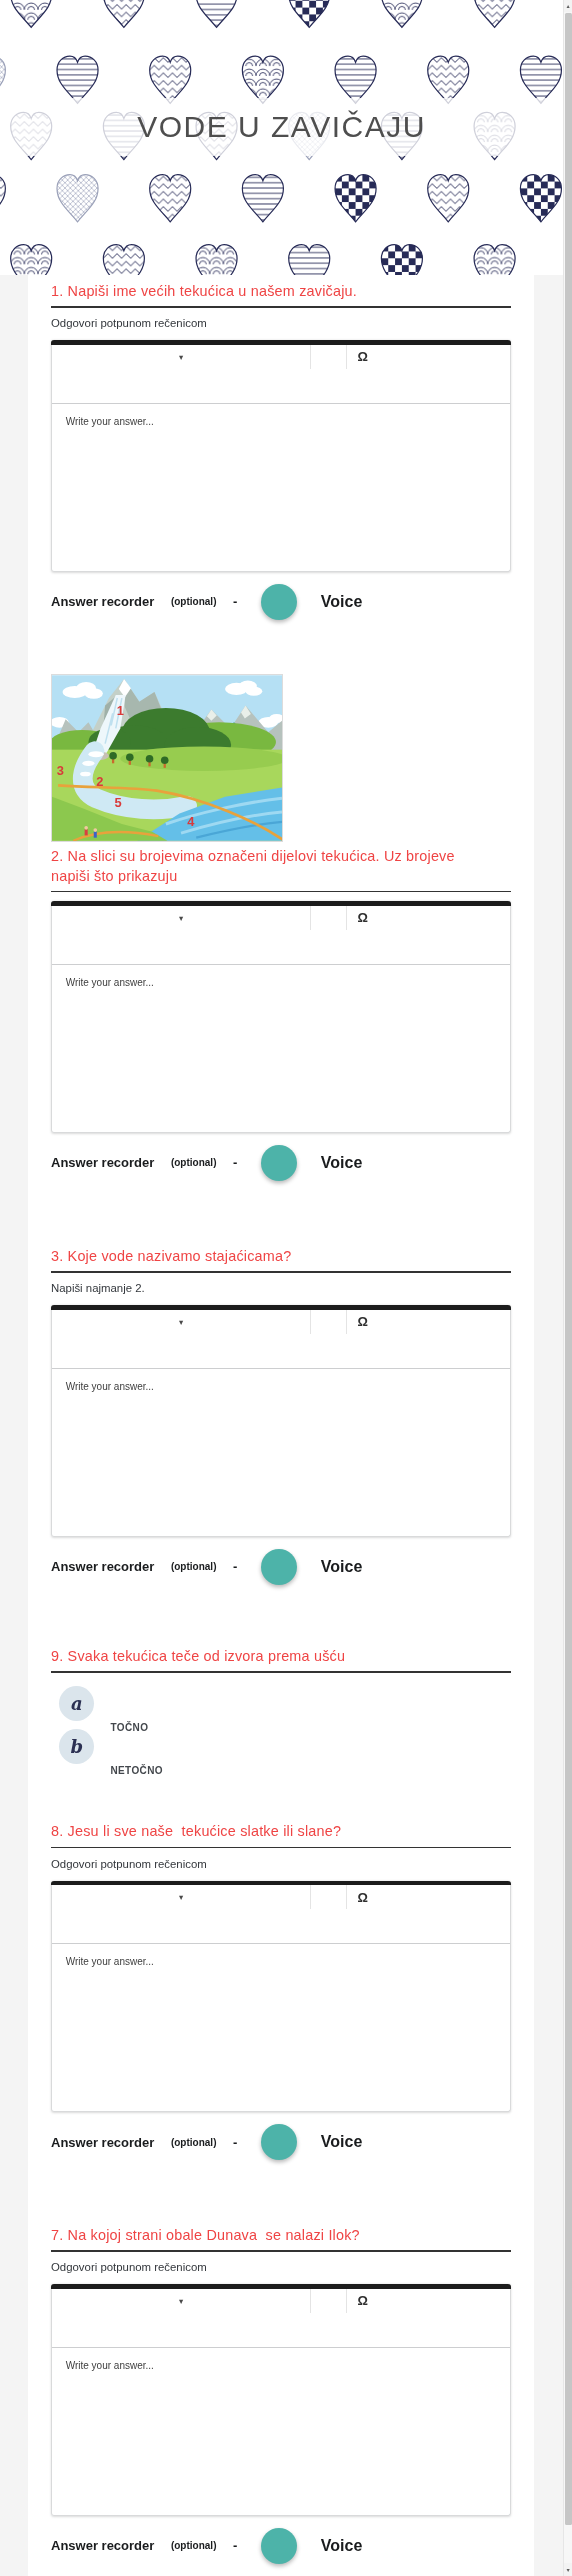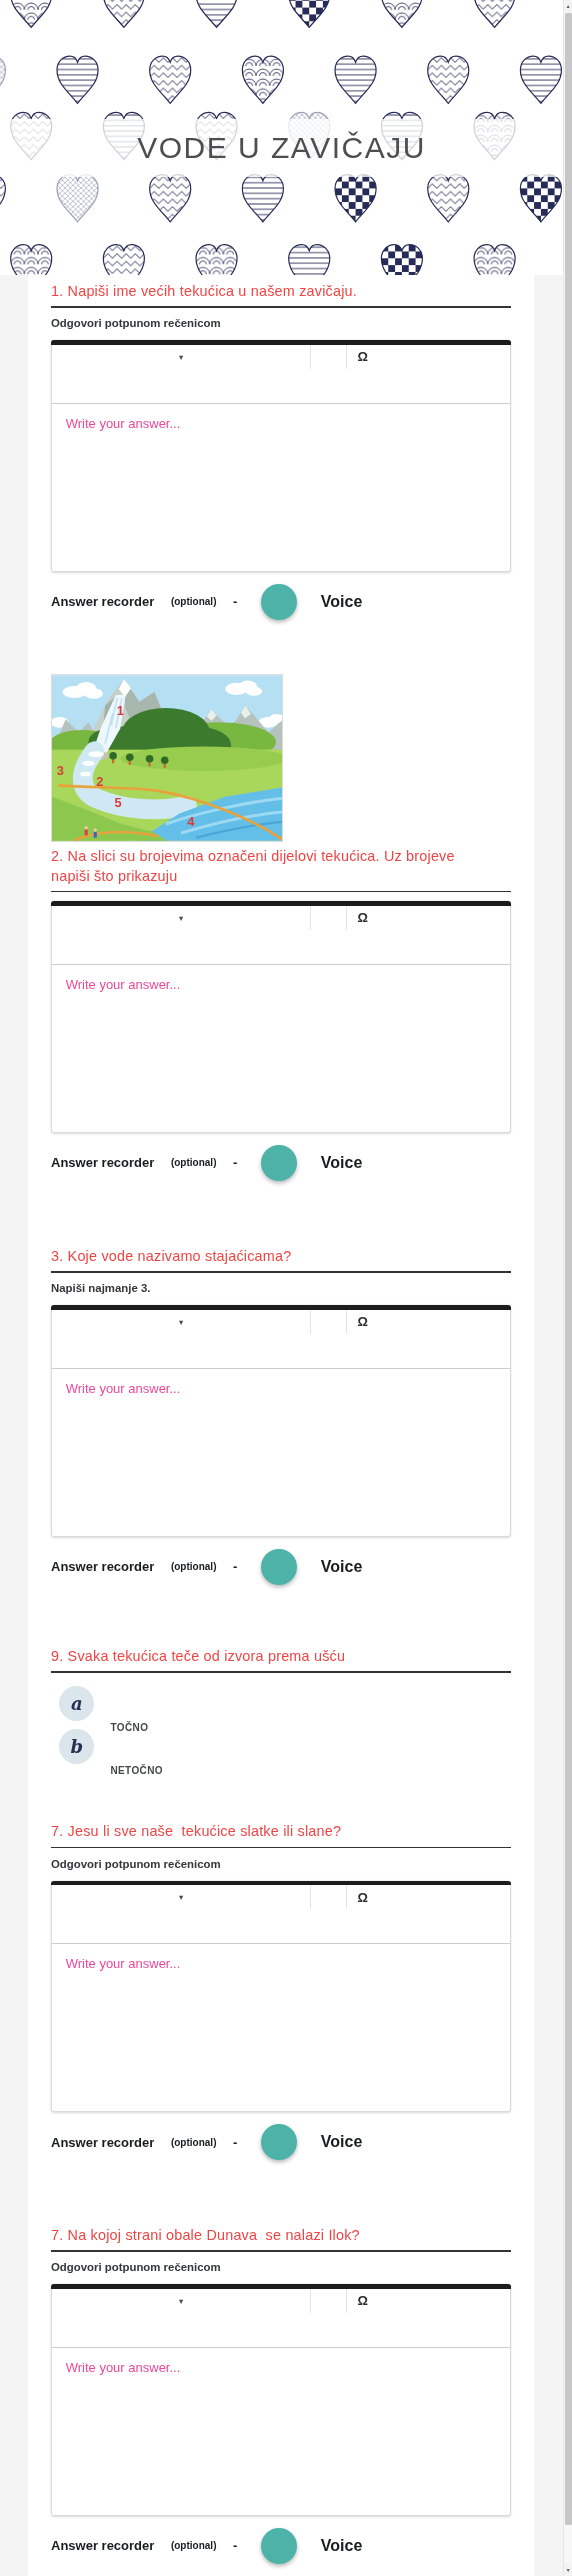--- a/index.html
+++ b/index.html
@@ -1,42 +1,42 @@
 <!DOCTYPE html>
 <html style="font-size:12px"><head>
 <meta charset="utf-8">
 <style>
   html,body{margin:0;padding:0;}
   .page{width:572px;height:2576px;position:relative;background:#ffffff;
         font-family:"Liberation Sans",sans-serif;overflow:hidden;}
   
   .banner{position:relative;width:563px;height:275px;background:#fff;overflow:hidden;}
   .banner svg{display:block;}
-  .title-band{position:absolute;left:0;top:119px;width:563px;height:58px;
+  .title-band{position:absolute;left:0;top:98px;width:563px;height:58px;
               background:rgba(255,255,255,0.78);display:flex;align-items:center;justify-content:center;}
   .main-title{font-size:30px;font-weight:400;color:#4e4e4e;letter-spacing:1.5px;margin:0;white-space:pre;}
   
   .body-area{position:relative;width:563px;background:#f4f4f4;}
   .card{margin-left:28px;width:460px;background:#fff;padding:6px 23px 24px 23px;}
   .q-title{font-size:14.4px;color:#ef4444;line-height:20px;letter-spacing:0.2px;white-space:pre-wrap;}
   .w-narrow{max-width:416px;}
   .q-rule{height:1.5px;background:#333;margin-top:5.3px;}
-  .q-sub{margin-top:8.4px;font-size:11.4px;color:#33373c;line-height:15px;font-weight:bold;}
+  .q-sub{margin-top:8.4px;font-size:11.4px;color:#33373c;line-height:15px;}
   
   .editor{margin-top:9px;border:0.8px solid #d9dadb;border-top:none;border-radius:3px;
           box-shadow:0 0.8px 2.3px rgba(0,0,0,0.15);}
   .editor-bar{height:4.6px;background:#1c1c1c;border-radius:3px 3px 0 0;margin:0 -0.8px;}
   .toolbar{height:58px;border-bottom:0.8px solid #cdced0;}
   .tb-row{display:flex;height:24px;}
   .tb-cell1{width:258px;display:flex;align-items:center;justify-content:center;border-right:0.8px solid #e4e4e4;cursor:pointer;}
   .tb-cell2{width:35px;border-right:0.8px solid #e4e4e4;}
   .tb-cell3{flex:1;display:flex;align-items:center;padding-left:10.6px;}
   .caret{font-size:8.4px;color:#4a4a4a;}
   .omega{font-size:13px;color:#2f2f2f;font-weight:bold;cursor:pointer;}
-  .answer-area{height:167px;padding:12px 13.7px;box-sizing:border-box;color:#ec4899;font-size:13px;cursor:text;}
+  .answer-area{height:167px;padding:12px 13.7px;box-sizing:border-box;color:#404040;font-size:10px;cursor:text;}
   
   .recorder{margin-top:12px;display:flex;align-items:center;height:36px;gap:12px;}
   .rec-label{font-size:13px;font-weight:bold;color:#1a1c1e;}
   .rec-opt{font-size:10px;font-weight:bold;color:#1a1c1e;margin-left:4.6px;}
   .rec-dash{font-size:13px;font-weight:bold;color:#1a1c1e;margin-left:4.6px;}
   .rec-circle{width:36px;height:36px;border-radius:50%;background:#4db3a9;margin-left:12px;
               box-shadow:0 2.3px 4.6px rgba(0,0,0,0.28);cursor:pointer;flex:none;}
   .rec-voice{font-size:16px;font-weight:bold;color:#1a1c1e;margin-left:11.4px;}
   
   .choices{margin-top:13px;}
@@ -265,21 +265,21 @@
           <span class="rec-opt">(optional)</span>
           <span class="rec-dash">-</span>
           <span class="rec-circle"></span>
           <span class="rec-voice">Voice</span>
         </div>
       </div>
 
       <div class="mt85">
         <div class="q-title">3. Koje vode nazivamo stajaćicama?</div>
         <div class="q-rule"></div>
-        <div class="q-sub">Napiši najmanje 3.</div>
+        <div class="q-sub">Napiši najmanje 2.</div>
         <div class="editor">
           <div class="editor-bar"></div>
           <div class="toolbar">
             <div class="tb-row">
               <div class="tb-cell1">
                   <span class="caret">▾</span>
                 </div>
               <div class="tb-cell2"></div>
               <div class="tb-cell3">
                   <span class="omega">Ω</span>
@@ -306,21 +306,21 @@
             <span class="choice-label">TOČNO</span>
           </div>
           <div class="choice">
             <span class="choice-circle">b</span>
             <span class="choice-label">NETOČNO</span>
           </div>
         </div>
       </div>
 
       <div class="mt75">
-        <div class="q-title">7. Jesu li sve naše  tekućice slatke ili slane?</div>
+        <div class="q-title">8. Jesu li sve naše  tekućice slatke ili slane?</div>
         <div class="q-rule"></div>
         <div class="q-sub">Odgovori potpunom rečenicom</div>
         <div class="editor">
           <div class="editor-bar"></div>
           <div class="toolbar">
             <div class="tb-row">
               <div class="tb-cell1">
                   <span class="caret">▾</span>
                 </div>
               <div class="tb-cell2"></div>

